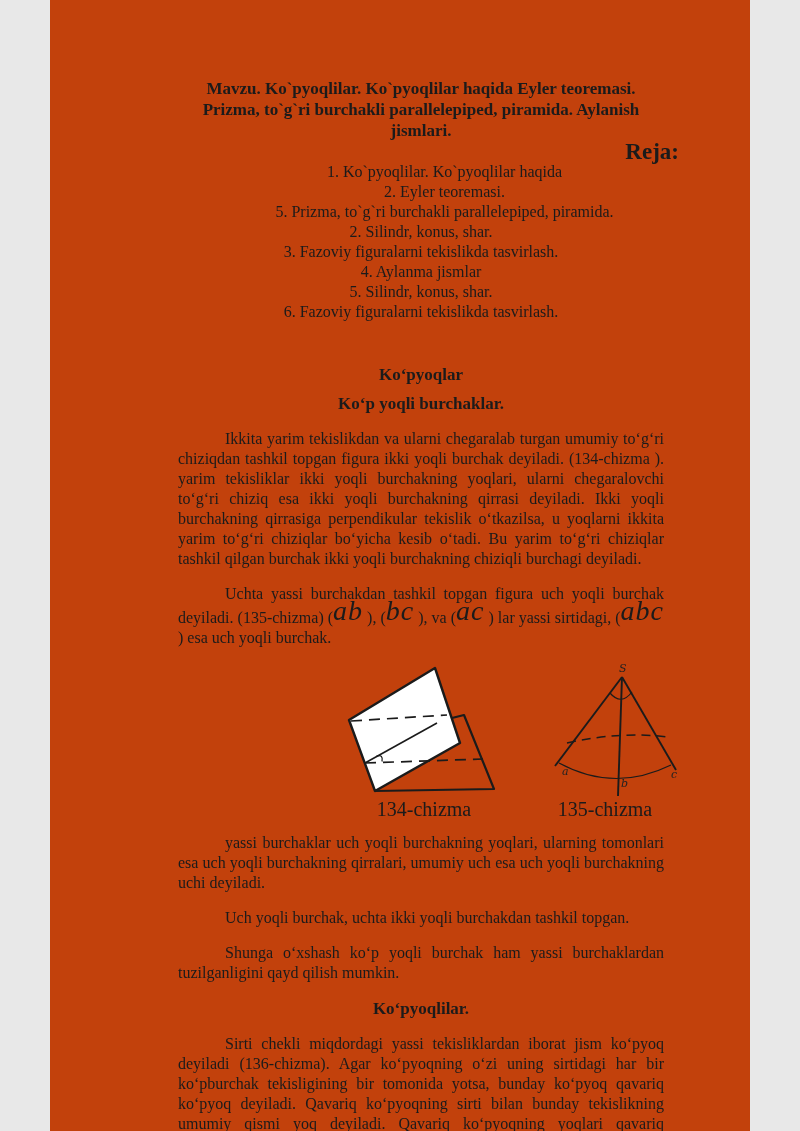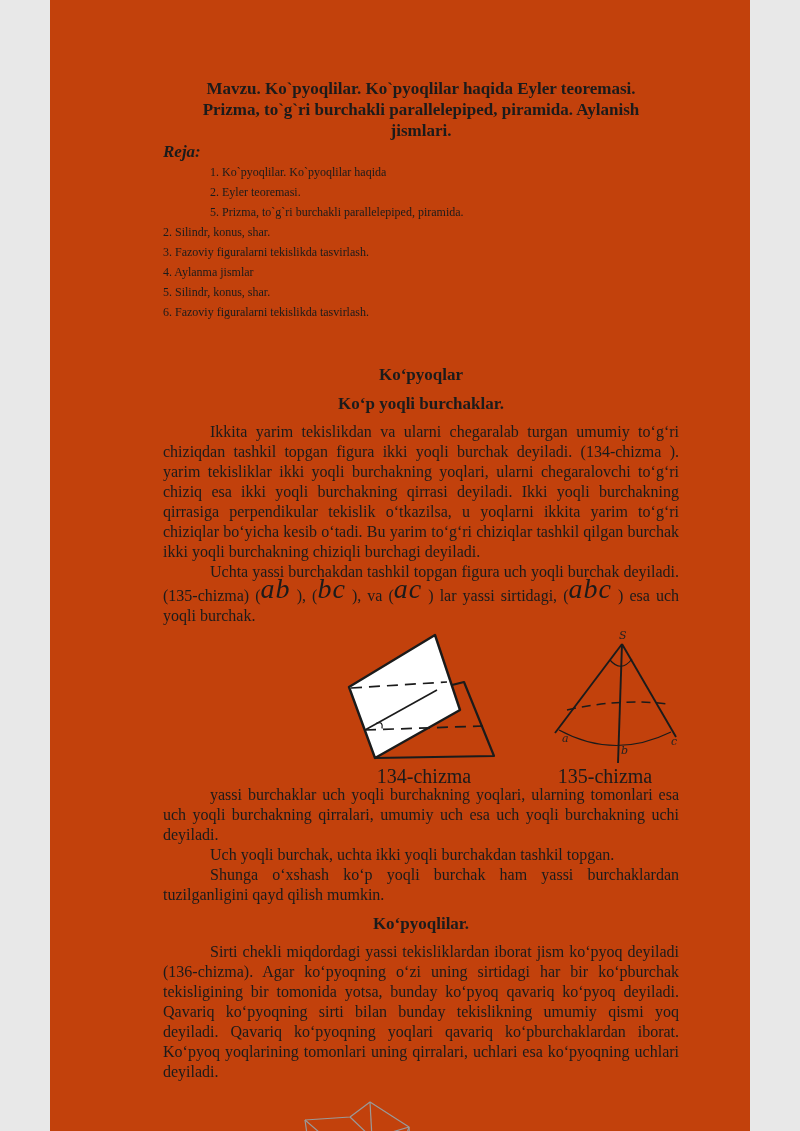--- a/index.html
+++ b/index.html
@@ -7,28 +7,28 @@
   .page{
     width:700px;height:1131px;margin:0 auto;background:#c2410c;
     font-family:"Liberation Serif","DejaVu Serif",serif;
     color:#1b1b1b;position:relative;overflow:hidden;box-sizing:border-box;
     padding:78px 71px 0 113px;
   }
   .doc-title{
     font-size:17px;font-weight:bold;text-align:center;line-height:21px;
     padding:0 28px;
   }
-  .reja-heading{font-size:17px;font-weight:bold;text-align:left;line-height:21px;font-style:italic;}
+  .reja-heading{font-size:23px;font-weight:bold;text-align:right;line-height:21px;}
   .reja-list{margin-left:47px;}
-  .reja-list .li, .topic-list .li{font-size:12px;line-height:20px;}
+  .reja-list .li, .topic-list .li{font-size:16px;line-height:20px;text-align:center;}
   .topic-list{margin-left:0;}
   .sec-heading{font-size:17px;font-weight:bold;text-align:center;line-height:21px;margin:8px;}
   .h-gap{margin-top:42px;}
   .body-p{
-    margin:0;font-size:16px;line-height:20px;text-align:justify;
+    margin:15px;font-size:16px;line-height:20px;text-align:justify;
     text-indent:47px;
   }
   .math{
     font-style:italic;font-size:28px;line-height:20px;
     position:relative;top:-3px;letter-spacing:1px;
   }
   .figures-row{
     display:flex;align-items:flex-end;gap:16px;
     margin-left:172px;margin-top:4px;
   }

